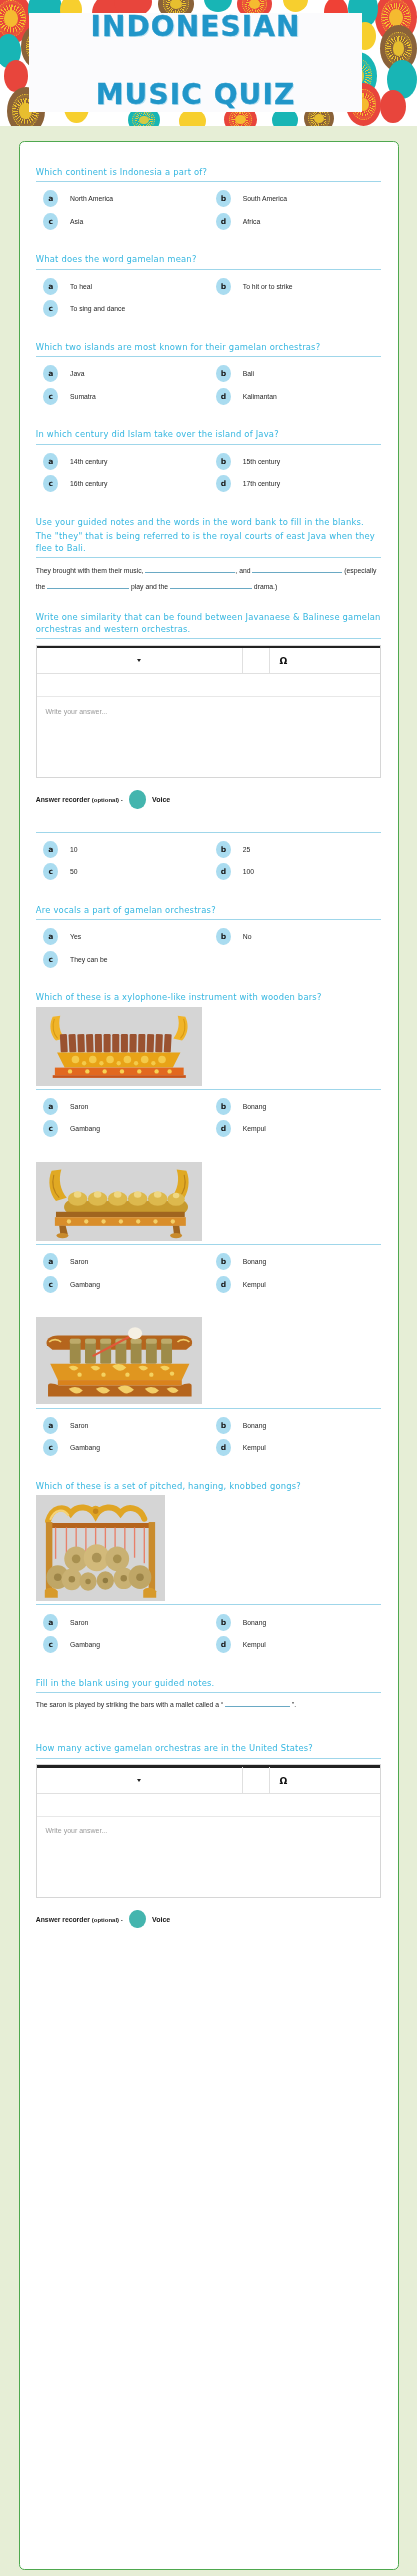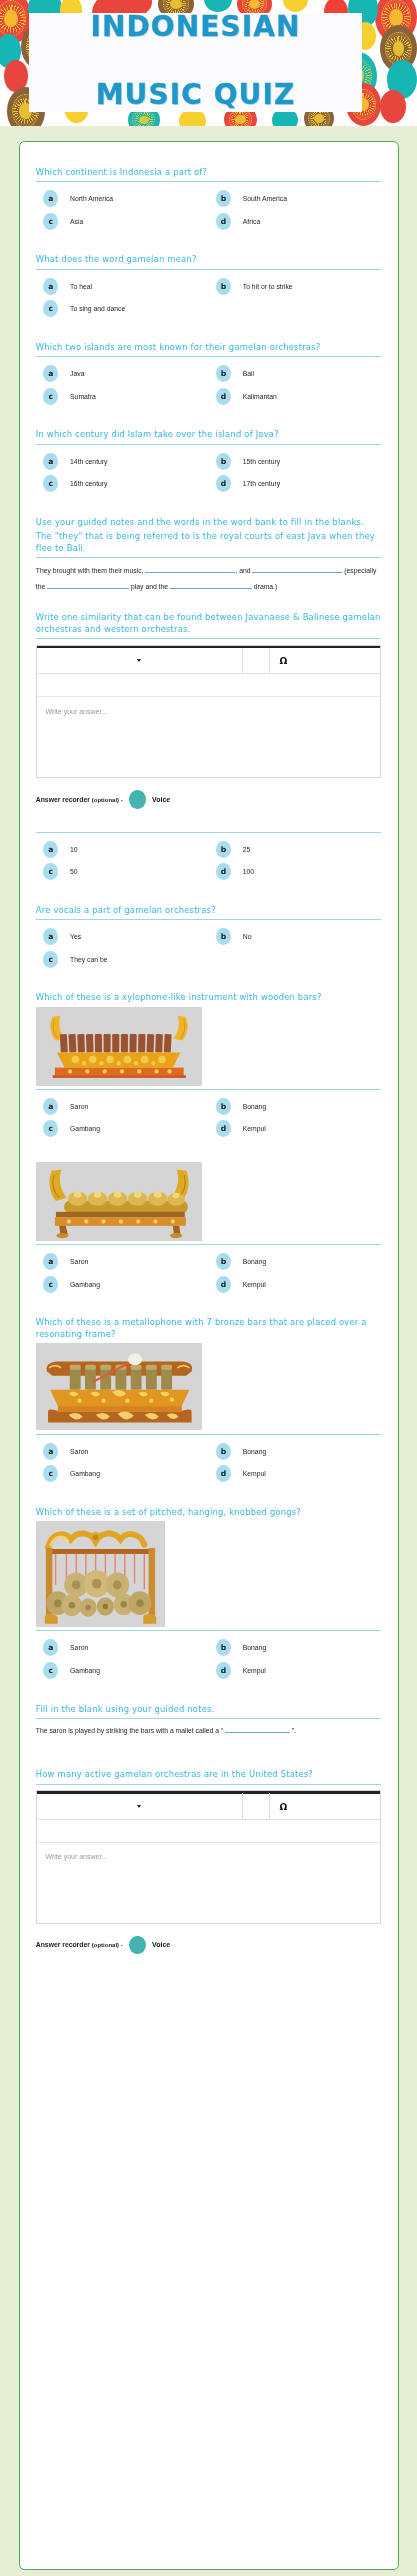--- a/index.html
+++ b/index.html
@@ -651,21 +651,20 @@
           <span class="opt-label">Gambang</span>
         </div>
         <div class="opt">
           <span class="opt-bubble">d</span>
           <span class="opt-label">Kempul</span>
         </div>
       </div>
     </div>
 
     <div class="question-block">
-      <div class="q-text">Which of these is a metallophone with 7 bronze bars that are placed over a resonating frame?</div>
       <div class="instrument-figure" style="height:87px;">
         <svg viewBox="0 0 305 160" width="166" height="87">
           <rect width="305" height="160" fill="#d5d5d5"></rect>
           <path d="M20 52 C16 42 26 34 40 34 L268 34 C282 34 290 42 286 52 L276 60 L30 60 Z" fill="#b5651d"></path>
           <path d="M24 46 C30 40 40 40 46 46" stroke="#f0cf6a" stroke-width="3" fill="none"></path>
           <path d="M260 46 C266 40 276 40 282 46" stroke="#f0cf6a" stroke-width="3" fill="none"></path>
           <g fill="#9e8b49">
             <rect x="62" y="40" width="20" height="46" rx="3"></rect>
             <rect x="90" y="40" width="20" height="46" rx="3"></rect>
             <rect x="118" y="40" width="20" height="46" rx="3"></rect>

